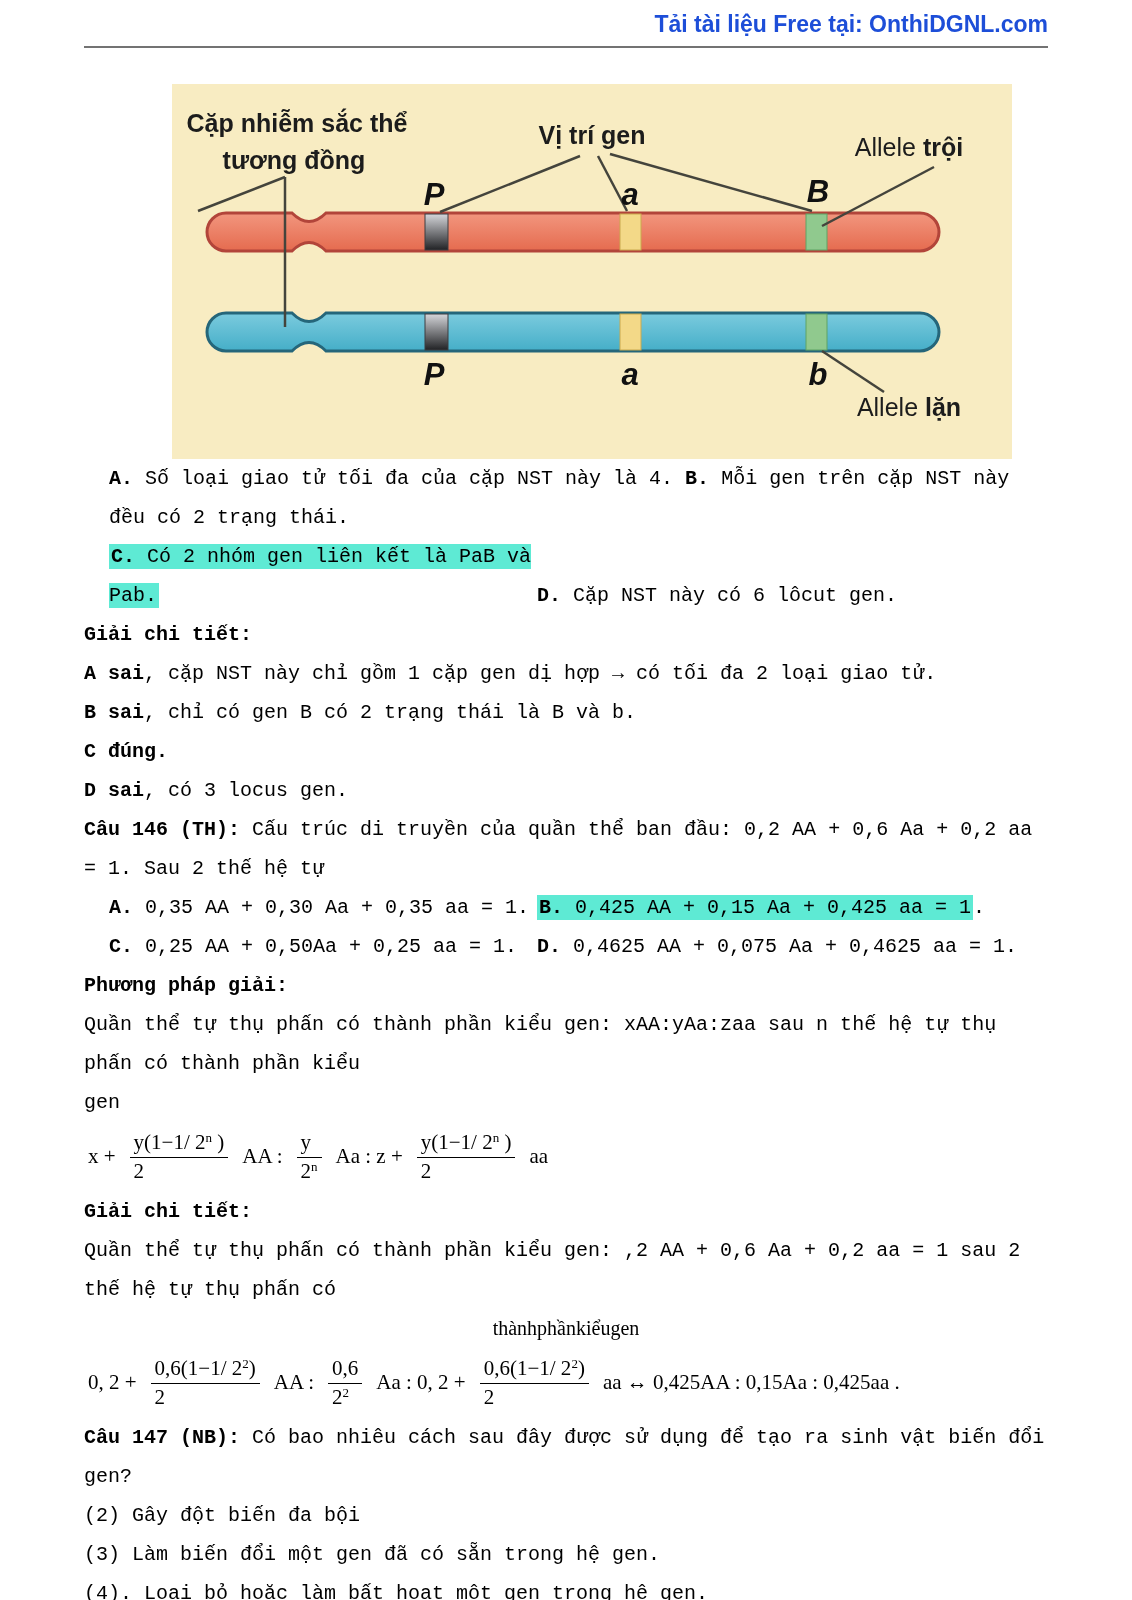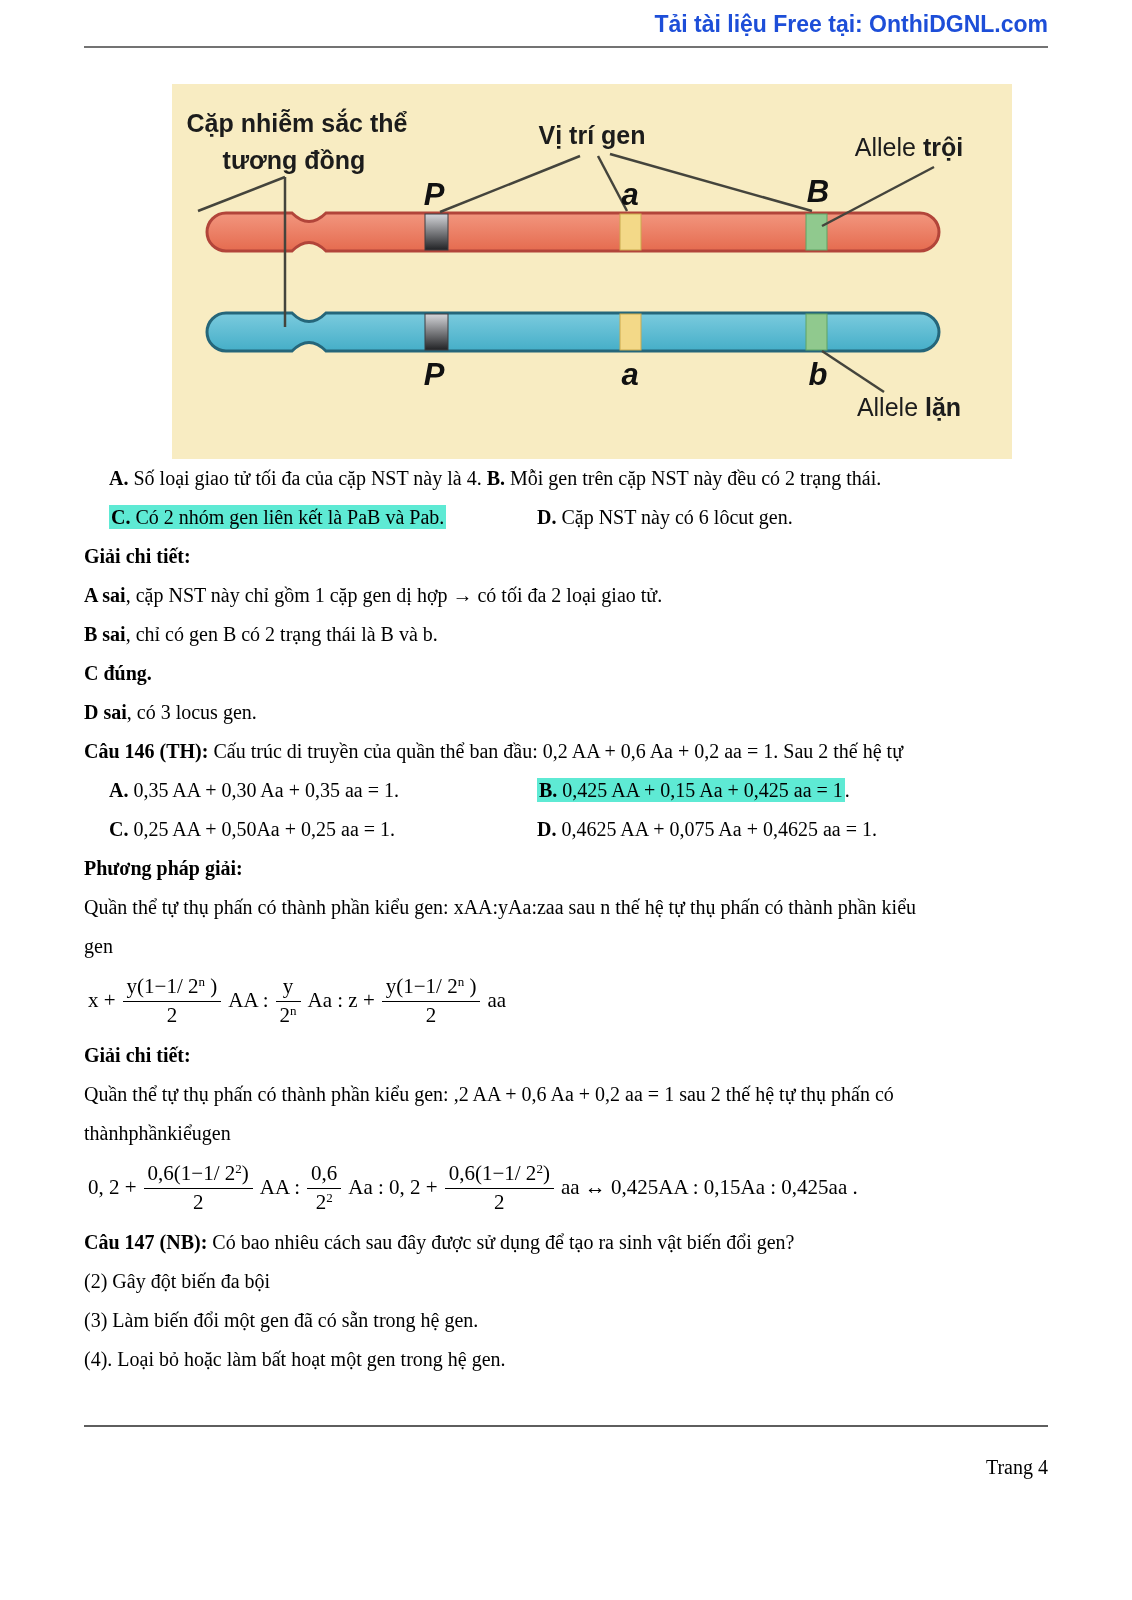--- a/index.html
+++ b/index.html
@@ -10,34 +10,34 @@
   .content{padding:0 84px;}
   
   .site-header{
     text-align:right;padding-top:10px;line-height:28px;
     font-family:"Liberation Sans", sans-serif;font-weight:bold;font-size:23px;color:#1d4ed8;
   }
   .top-rule{border:none;border-top:2px solid #737373;margin:8px 0 0 0;}
   
   .diagram-wrap{margin:36px 0 0 88px;width:840px;height:375px;}
   
-  p.line{margin:0;line-height:39px;}
+  p.line{margin:0;line-height:39px;font-family:Liberation Mono, monospace;}
   .opts{padding-left:25px;}
   .col{display:inline-block;width:428px;vertical-align:baseline;}
   .hl{background:#5eead4;padding:1px 2px;}
   b.lead{font-weight:bold;}
   .first-q{margin-top:8px;}
   
-  .justified{display:flex;justify-content:flex-start;line-height:39px;}
+  .justified{display:flex;justify-content:center;line-height:39px;}
   
   .formula{
     min-height:70px;display:flex;align-items:center;gap:6px;
     font-size:21px;line-height:1.1;padding-left:4px;
   }
-  .frac{display:inline-block;text-align:center;vertical-align:middle;margin:0 1px;}
+  .frac{display:inline-block;text-align:left;vertical-align:middle;margin:0 8px;}
   .frac .num{display:block;padding:0 4px 2px;}
   .frac .den{display:block;border-top:1.6px solid #000;padding:2px 4px 0;}
   sup{font-size:13px;line-height:0;vertical-align:7px;}
   
   .footer-rule{border:none;border-top:2px solid #5e5e5e;margin:46px 0 0 0;}
   .page-num{text-align:right;line-height:40px;}
   
   .svg-bold-label{font-family:"Liberation Sans", sans-serif;font-weight:bold;font-size:25px;fill:#1c1c1c;}
   .svg-allele{font-family:"Liberation Sans", sans-serif;font-size:25px;fill:#1c1c1c;}
   .svg-gene{font-family:"Liberation Sans", sans-serif;font-weight:bold;font-style:italic;font-size:31px;fill:#111;}

